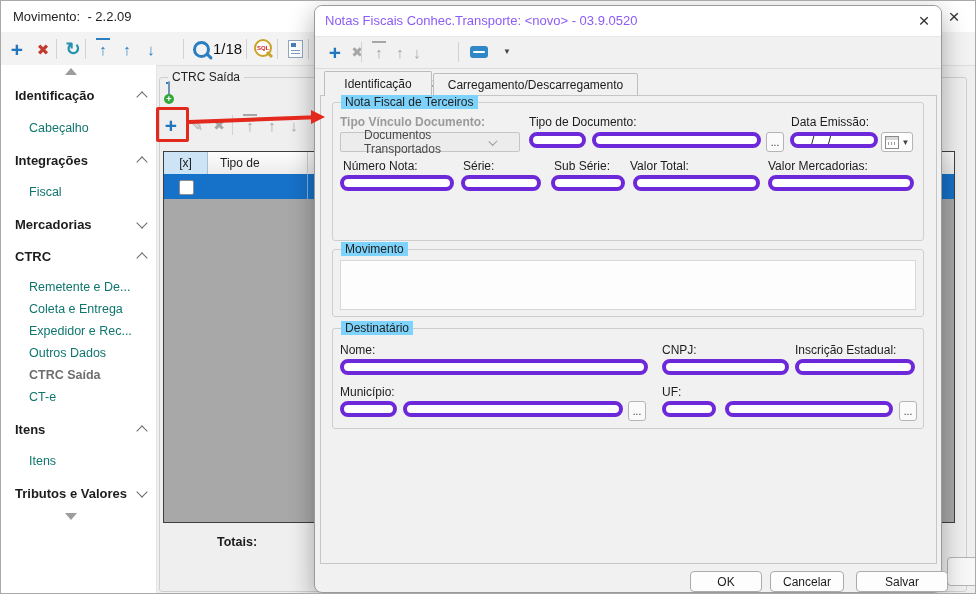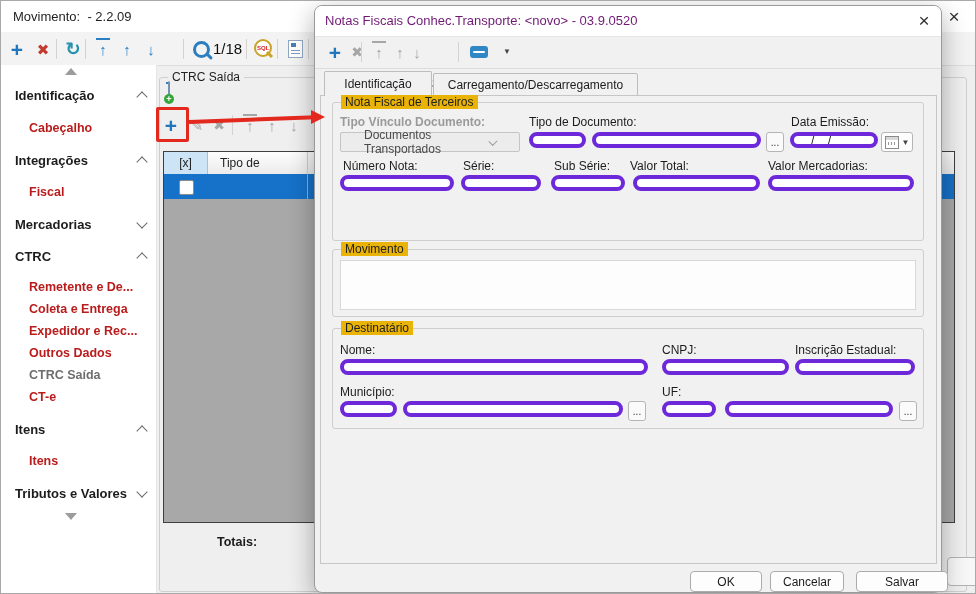--- a/index.html
+++ b/index.html
@@ -28,21 +28,21 @@
   .sqlicon{width:20px;height:20px;position:relative;}
   .sqlicon::before{content:"";position:absolute;left:0;top:0;width:14px;height:14px;border:2px solid #c9a227;border-radius:50%;background:#fff;}
   .sqlicon::after{content:"";position:absolute;width:7px;height:3px;background:#c9a227;right:1px;bottom:3px;transform:rotate(45deg);}
   .sql-text{position:absolute;left:3px;top:6px;font-size:6px;font-weight:bold;color:#cf2020;z-index:2;}
   .doclist{width:13px;height:16px;background:#fff;border:1px solid #92a8c0;position:relative;}
   .doclist::before{content:"";position:absolute;left:2px;top:2px;width:5px;height:4px;background:#4a7fb5;}
   .doclist::after{content:"";position:absolute;left:2px;right:2px;top:9px;height:5px;background:repeating-linear-gradient(#7f9fc0 0 1px,transparent 1px 3px);}
   
   .sidebar{left:0;top:64px;width:155px;height:530px;background:#fff;border-right:1px solid #e6e6e6;}
   .nav-header{position:absolute;left:14px;right:10px;height:16px;display:flex;justify-content:space-between;align-items:center;font-weight:bold;font-size:13px;color:#1c1c1c;cursor:pointer;}
-  .nav-item{position:absolute;left:28px;height:16px;font-size:12.5px;color:#b91c1c;cursor:pointer;display:flex;align-items:center;font-weight:bold;}
+  .nav-item{position:absolute;left:28px;height:16px;font-size:12.5px;color:#0f766e;cursor:pointer;display:flex;align-items:center;}
   .nav-item.selected{font-weight:bold;color:#6e6e6e;}
   .chev{width:7px;height:7px;border-right:1.6px solid #6b6b6b;border-bottom:1.6px solid #6b6b6b;display:inline-block;}
   .chev.up{transform:rotate(-135deg);margin-top:4px;}
   .chev.down{transform:rotate(45deg);margin-bottom:3px;}
   .tri-up{width:0;height:0;border-left:6px solid transparent;border-right:6px solid transparent;border-bottom:7px solid #9c9c9c;}
   .tri-down{width:0;height:0;border-left:6px solid transparent;border-right:6px solid transparent;border-top:7px solid #9c9c9c;}
   
   .panel-box{left:158px;top:76px;width:806px;height:513px;border:1px solid #cfcfcf;border-radius:3px;}
   .gb-label{position:absolute;top:-8px;left:8px;background:#efefef;padding:0 4px;font-size:12px;color:#222;white-space:nowrap;}
   .gridadd{width:17px;height:13px;border:1px solid #7291b5;background:linear-gradient(#c8dcf0 0 4px,#fff 4px);position:relative;border-radius:2px;}
@@ -52,33 +52,33 @@
   .th-tipo{position:absolute;left:44px;right:0;top:0;height:22px;background:linear-gradient(#fefefe,#ebebeb);display:flex;align-items:center;padding-left:12px;font-size:12px;color:#222;box-sizing:border-box;}
   .th-div{position:absolute;left:143px;top:0;height:22px;width:1px;background:#cfcfcf;}
   .sel-row{position:absolute;left:0;right:0;top:22px;height:25px;background:#1671c8;}
   .row-div{position:absolute;left:143px;top:0;bottom:0;width:1px;background:rgba(255,255,255,.45);}
   .checkbox{position:absolute;left:15px;top:6px;width:13px;height:13px;background:#fff;border:1px solid #8e8e8e;border-radius:2px;cursor:pointer;}
   .totals{left:216px;top:534px;font-size:12.5px;font-weight:bold;color:#1c1c1c;}
   .sliver-btn{left:946px;top:556px;width:70px;height:27px;background:#f7f7f7;border:1px solid #b3b3b3;border-radius:4px;}
   
   .dialog{left:313px;top:4px;width:628px;height:588px;background:#f1f1f1;border:1px solid #9a9a9a;border-radius:8px;box-shadow:0 8px 26px rgba(0,0,0,.32);z-index:100;box-sizing:border-box;}
   .dlg-titlebar{position:absolute;left:0;top:0;right:0;height:30px;background:#fff;border-bottom:1px solid #e6e6e6;border-radius:7px 7px 0 0;}
-  .dlg-title{position:absolute;left:10px;top:7px;font-size:13px;color:#701a75;white-space:pre;}
+  .dlg-title{position:absolute;left:10px;top:7px;font-size:13px;color:#8b5cf6;white-space:pre;}
   .dlg-toolbar{position:absolute;left:0;top:30px;right:0;height:32px;border-bottom:1px solid #dcdcdc;}
   .dlg-toolbar .ti{top:4px;}
   .dlg-toolbar .tsep{top:6px;}
   .printer{width:18px;height:12px;background:#2f88c5;border-radius:3px;position:relative;}
   .printer::before{content:"";position:absolute;left:3px;right:3px;top:5px;height:2px;background:#fff;border-radius:1px;}
   .caret{font-size:8px;color:#444;}
   .tab{position:absolute;display:flex;align-items:center;justify-content:center;font-size:12px;color:#1c1c1c;background:#f1f1f1;border:1px solid #bdbdbd;box-sizing:border-box;cursor:pointer;}
   .tab.active{left:9px;top:65px;width:108px;height:25px;border-bottom:none;z-index:3;border-radius:2px 2px 0 0;}
   .tab.inactive{left:118px;top:67px;width:205px;height:23px;z-index:1;border-radius:2px 2px 0 0;}
   .tab-panel{position:absolute;left:5px;top:89px;width:617px;height:469px;border:1px solid #c6c6c6;background:#f1f1f1;box-sizing:border-box;z-index:2;}
   .group{position:absolute;border:1px solid #cecece;border-radius:3px;z-index:4;}
-  .group .gb-label{background:#eab308;}
+  .group .gb-label{background:#7dd3fc;}
   .flabel{position:absolute;font-size:12px;color:#1c1c1c;white-space:nowrap;}
   .flabel.disabled{color:#9a9a9a;}
   .field{position:absolute;height:16px;background:#fff;border:4px solid #6d28d9;border-radius:10px;box-sizing:border-box;font:12px "Liberation Sans",sans-serif;padding:0 4px;color:#222;outline:none;}
   .dropdown{position:absolute;height:20px;background:#ececec;border:1px solid #c5c5c5;border-radius:2px;box-sizing:border-box;display:flex;align-items:center;justify-content:space-between;padding:0 23px;font-size:12px;color:#4a4a4a;cursor:default;}
   .dd-chev{width:6px;height:6px;border-right:1.4px solid #9a9a9a;border-bottom:1.4px solid #9a9a9a;transform:rotate(45deg);margin-bottom:2px;}
   .mini-btn{position:absolute;width:18px;height:20px;background:#fafafa;border:1px solid #b5b5b5;border-radius:3px;font-size:10px;color:#333;display:flex;align-items:center;justify-content:center;cursor:pointer;box-sizing:border-box;}
   .cal-btn{position:absolute;width:32px;height:20px;background:#fdfdfd;border:1px solid #b5b5b5;border-radius:3px;display:flex;align-items:center;justify-content:center;gap:3px;cursor:pointer;box-sizing:border-box;}
   .calgrid{width:12px;height:11px;border:1px solid #8a8a8a;background:linear-gradient(#d9d9d9 0 3px,#fff 3px);position:relative;}
   .calgrid::after{content:"";position:absolute;left:2px;right:2px;top:5px;height:3px;background:repeating-linear-gradient(90deg,#9a9a9a 0 1px,transparent 1px 3px);}
   .white-inner{position:absolute;background:#fdfdfd;border:1px solid #d8d8d8;}

